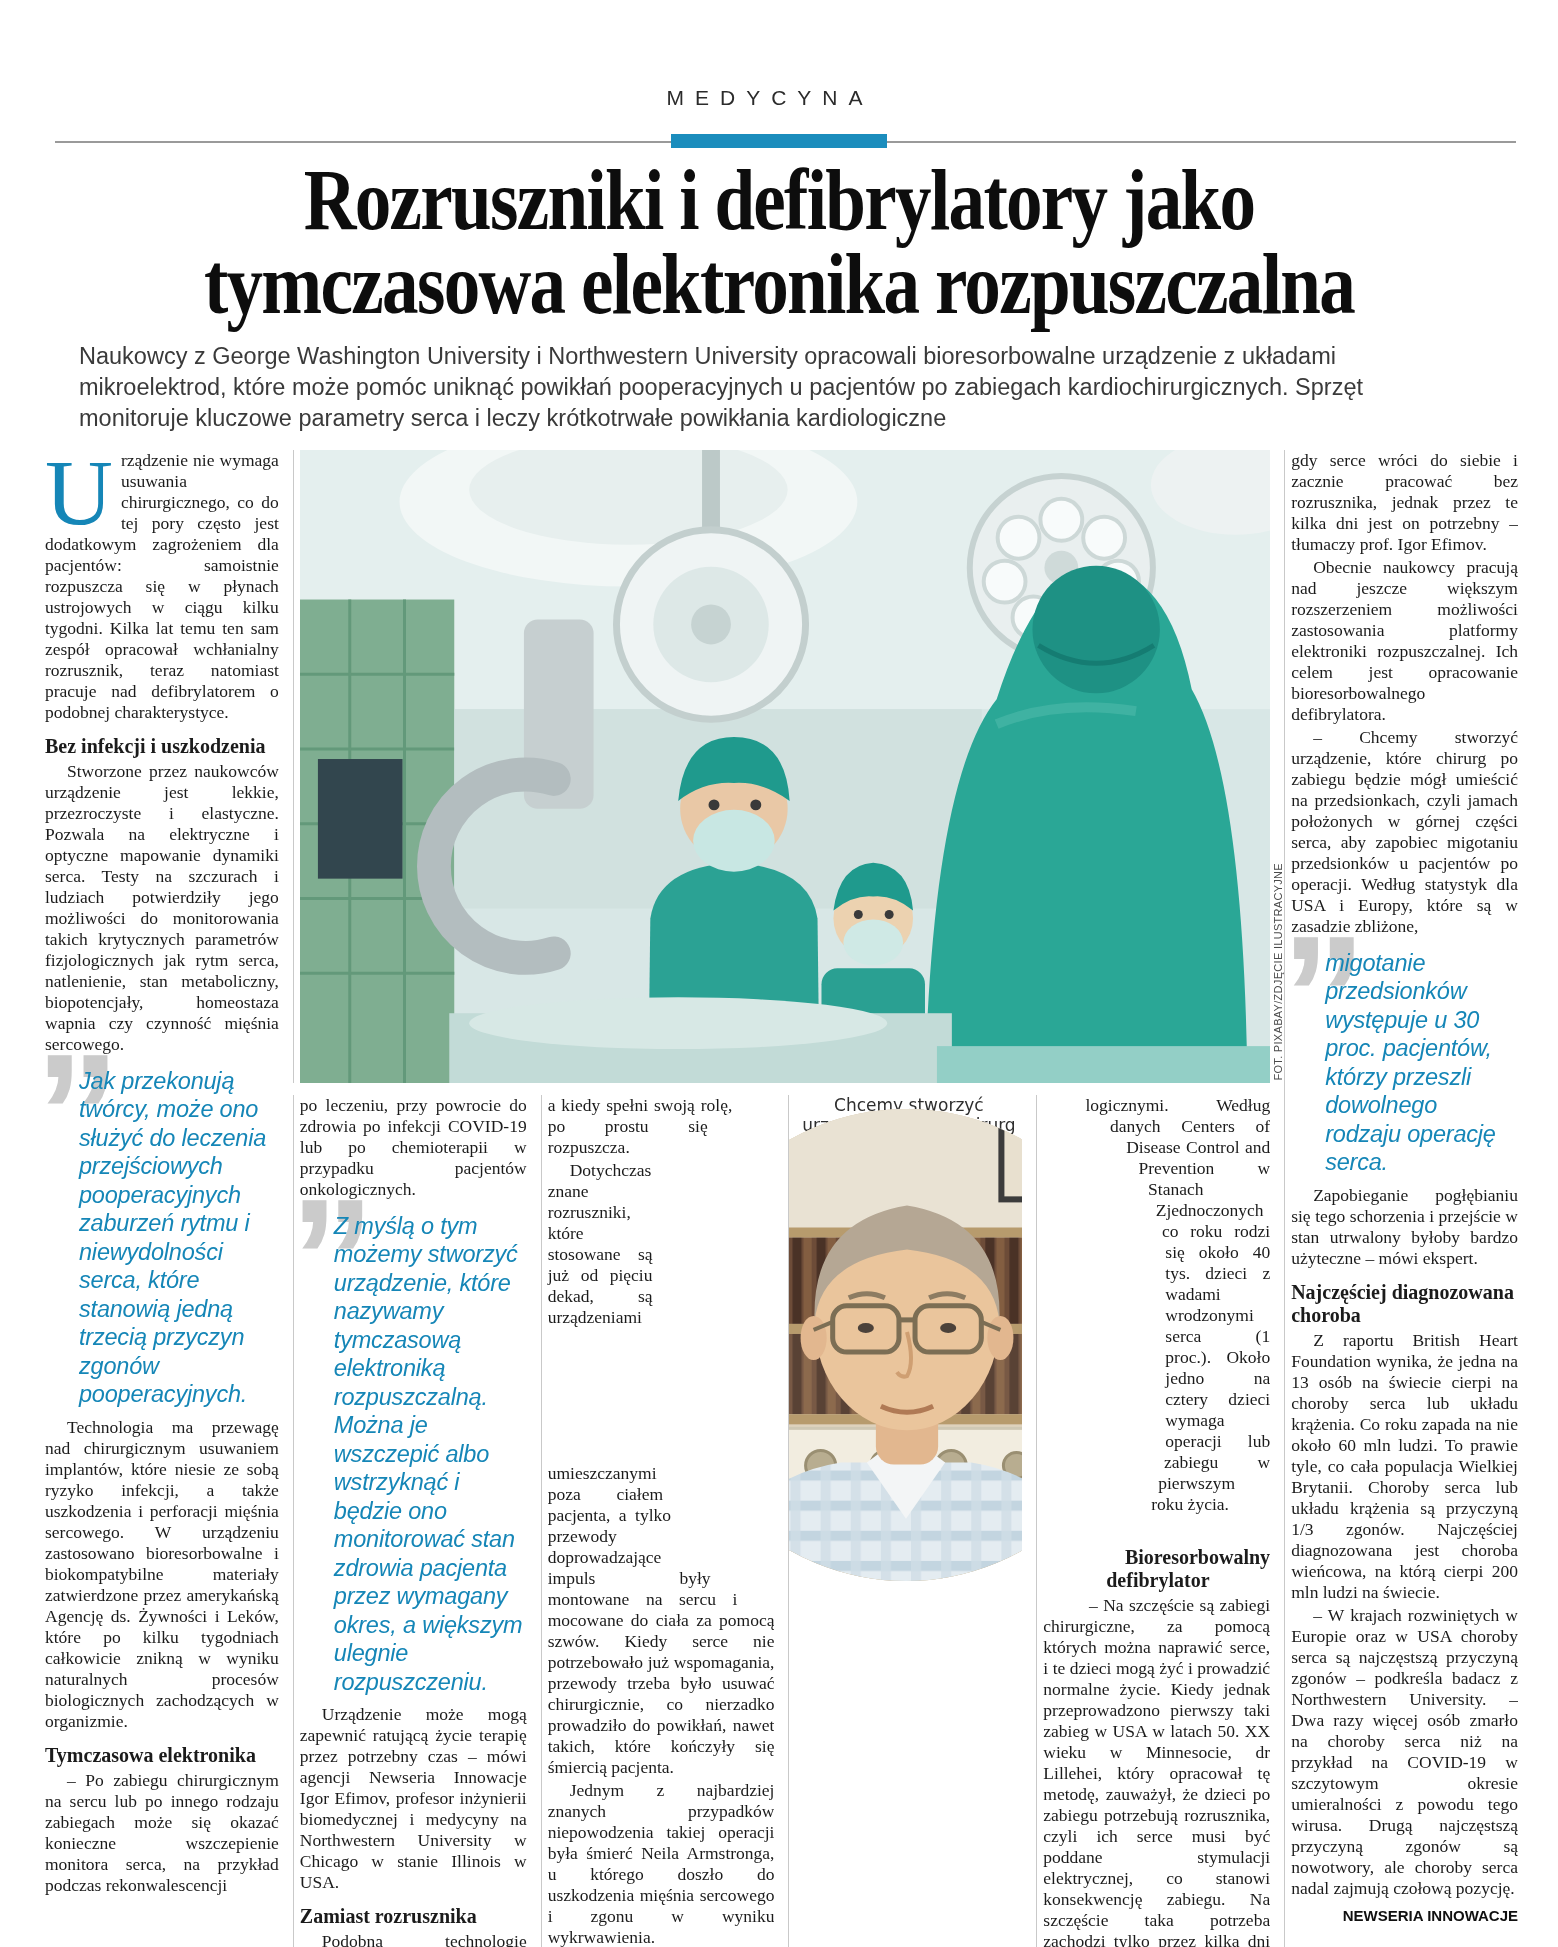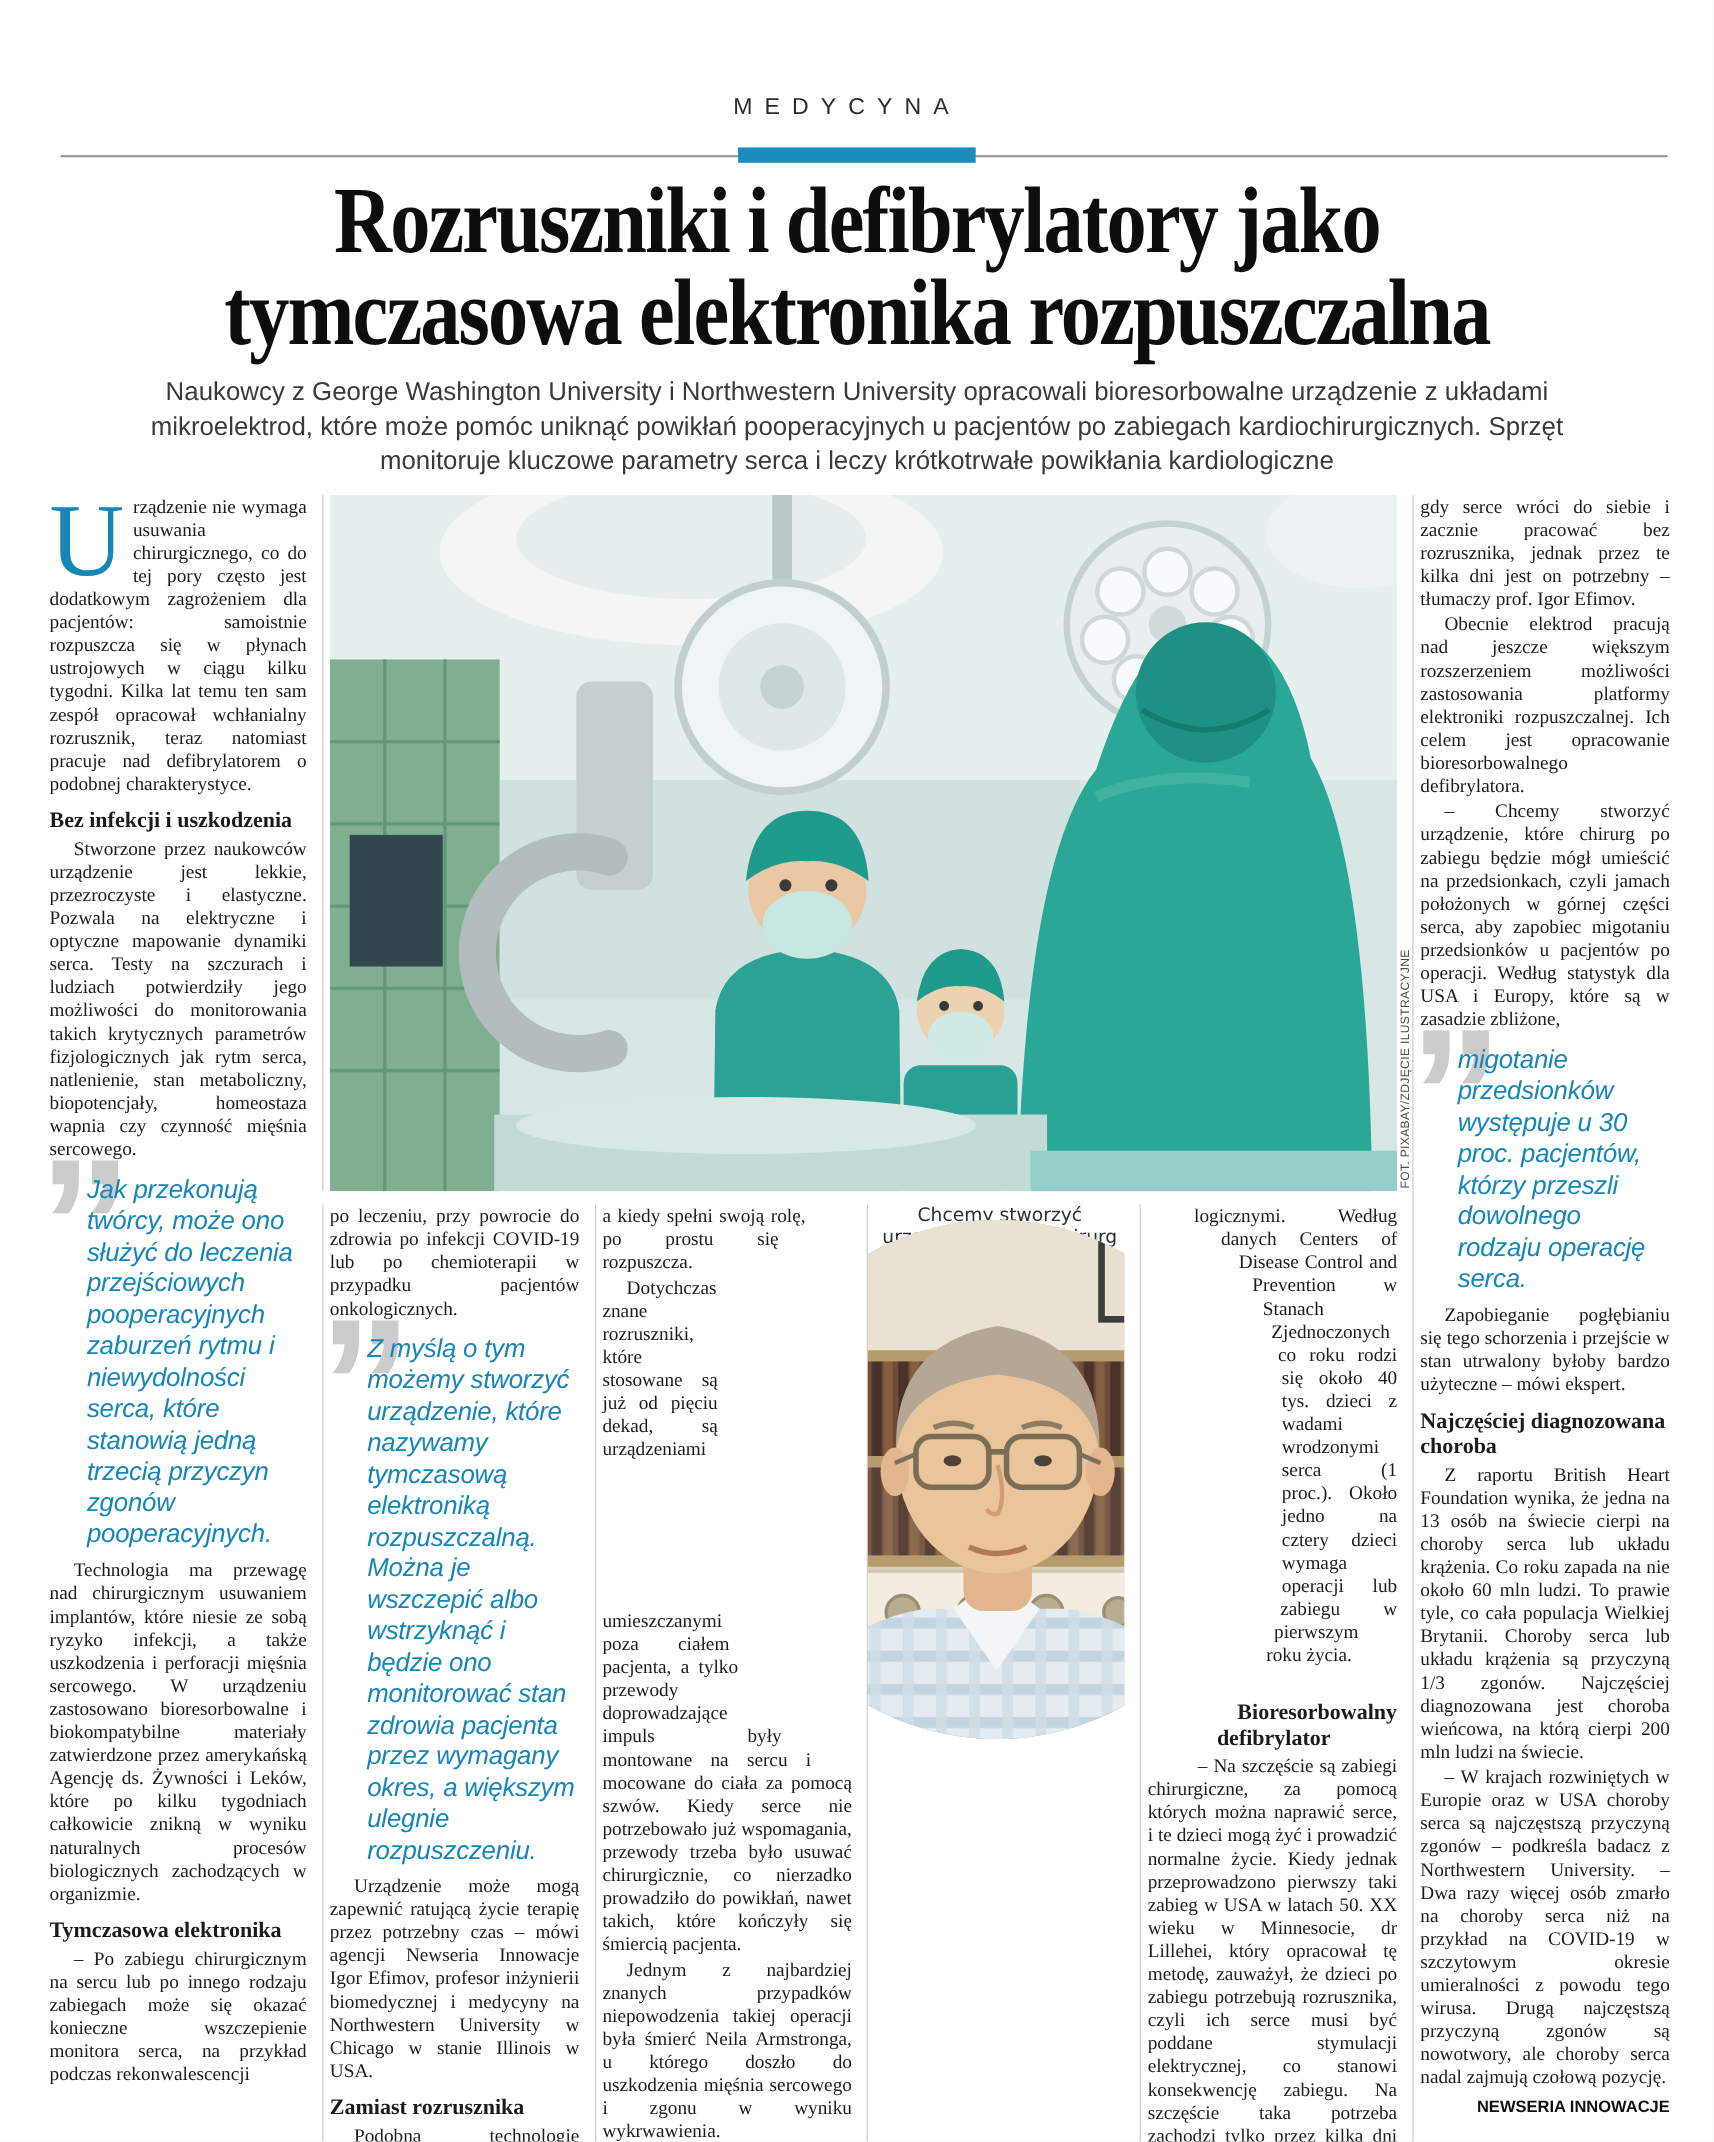--- a/index.html
+++ b/index.html
@@ -17,21 +17,21 @@
   .issue-date{font-family:"Liberation Sans",sans-serif;font-size:17px;color:#1d1d1d;}
   .logo{font-family:"DejaVu Sans",sans-serif;font-weight:800;font-style:italic;color:#e23128;
     font-size:27px;letter-spacing:-1.5px;line-height:1;position:relative;}
   .logo::after{content:"";position:absolute;left:20%;right:5%;bottom:-4px;height:5px;background:#111;}
   .page-num{font-family:"Liberation Serif",serif;font-size:31px;color:#e23128;font-weight:bold;}
 
   
   .headline{margin:8px 0 0;text-align:center;}
   .hl-line{display:block;font-size:86px;line-height:.98;font-weight:700;letter-spacing:-2px;
     transform:scaleX(.85);white-space:nowrap;color:#0d0d0d;}
-  .lead{width:1400px;margin:14px auto 0;text-align:center;font-family:"Liberation Sans",sans-serif;
+  .lead{width:1400px;margin:14px auto 0;font-family:"Liberation Sans",sans-serif;
     font-size:23.5px;line-height:31px;color:#3a3a3a;}
 
   
   .body-grid{display:grid;grid-template-columns:repeat(6,1fr);grid-template-rows:633px auto;
     gap:12px 14px;margin:16px 40px 0 45px;height:1498px;}
   .col{overflow:hidden;text-align:justify;font-size:17.5px;line-height:21px;hyphens:auto;}
   .col p{margin:0 0 2px;}
   p.ind{text-indent:22px;}
   .col1{grid-column:1;grid-row:1/span 2;}
   .col2{grid-column:2;grid-row:2;}
@@ -237,21 +237,21 @@
 
     <div class="col col5">
       <div class="wrapL"></div>
       <p>logicznymi. Według danych Centers of Disease Control and Prevention w Stanach Zjednoczonych co roku rodzi się około 40 tys. dzieci z wadami wrodzonymi serca (1 proc.). Około jedno na cztery dzieci wymaga operacji lub zabiegu w pierwszym roku życia.</p>
       <h3 class="sub">Bioresorbowalny defibrylator</h3>
       <p class="ind">– Na szczęście są zabiegi chirurgiczne, za pomocą których można naprawić serce, i te dzieci mogą żyć i prowadzić normalne życie. Kiedy jednak przeprowadzono pierwszy taki zabieg w USA w latach 50. XX wieku w Minnesocie, dr Lillehei, który opracował tę metodę, zauważył, że dzieci po zabiegu potrzebują rozrusznika, czyli ich serce musi być poddane stymulacji elektrycznej, co stanowi konsekwencję zabiegu. Na szczęście taka potrzeba zachodzi tylko przez kilka dni od zabiegu, do czasu</p>
     </div>
 
     <div class="col col6">
       <p>gdy serce wróci do siebie i zacznie pracować bez rozrusznika, jednak przez te kilka dni jest on potrzebny – tłumaczy prof. Igor Efimov.</p>
-      <p class="ind">Obecnie elektrod pracują nad jeszcze większym rozszerzeniem możliwości zastosowania platformy elektroniki rozpuszczalnej. Ich celem jest opracowanie bioresorbowalnego defibrylatora.</p>
+      <p class="ind">Obecnie naukowcy pracują nad jeszcze większym rozszerzeniem możliwości zastosowania platformy elektroniki rozpuszczalnej. Ich celem jest opracowanie bioresorbowalnego defibrylatora.</p>
       <p class="ind">– Chcemy stworzyć urządzenie, które chirurg po zabiegu będzie mógł umieścić na przedsionkach, czyli jamach położonych w górnej części serca, aby zapobiec migotaniu przedsionków u pacjentów po operacji. Według statystyk dla USA i Europy, które są w zasadzie zbliżone,</p>
       <div class="pullquote">
         <span class="qmark">”</span>
         <span class="qtext">migotanie przedsionków występuje u 30 proc. pacjentów, którzy przeszli dowolnego rodzaju operację serca.</span>
       </div>
       <p class="ind">Zapobieganie pogłębianiu się tego schorzenia i przejście w stan utrwalony byłoby bardzo użyteczne – mówi ekspert.</p>
       <h3 class="sub">Najczęściej diagnozowana choroba</h3>
       <p class="ind">Z raportu British Heart Foundation wynika, że jedna na 13 osób na świecie cierpi na choroby serca lub układu krążenia. Co roku zapada na nie około 60 mln ludzi. To prawie tyle, co cała populacja Wielkiej Brytanii. Choroby serca lub układu krążenia są przyczyną 1/3 zgonów. Najczęściej diagnozowana jest choroba wieńcowa, na którą cierpi 200 mln ludzi na świecie.</p>
       <p class="ind">– W krajach rozwiniętych w Europie oraz w USA choroby serca są najczęstszą przyczyną zgonów – podkreśla badacz z Northwestern University. – Dwa razy więcej osób zmarło na choroby serca niż na przykład na COVID-19 w szczytowym okresie umieralności z powodu tego wirusa. Drugą najczęstszą przyczyną zgonów są nowotwory, ale choroby serca nadal zajmują czołową pozycję.</p>
       <div class="signature">NEWSERIA INNOWACJE</div>

